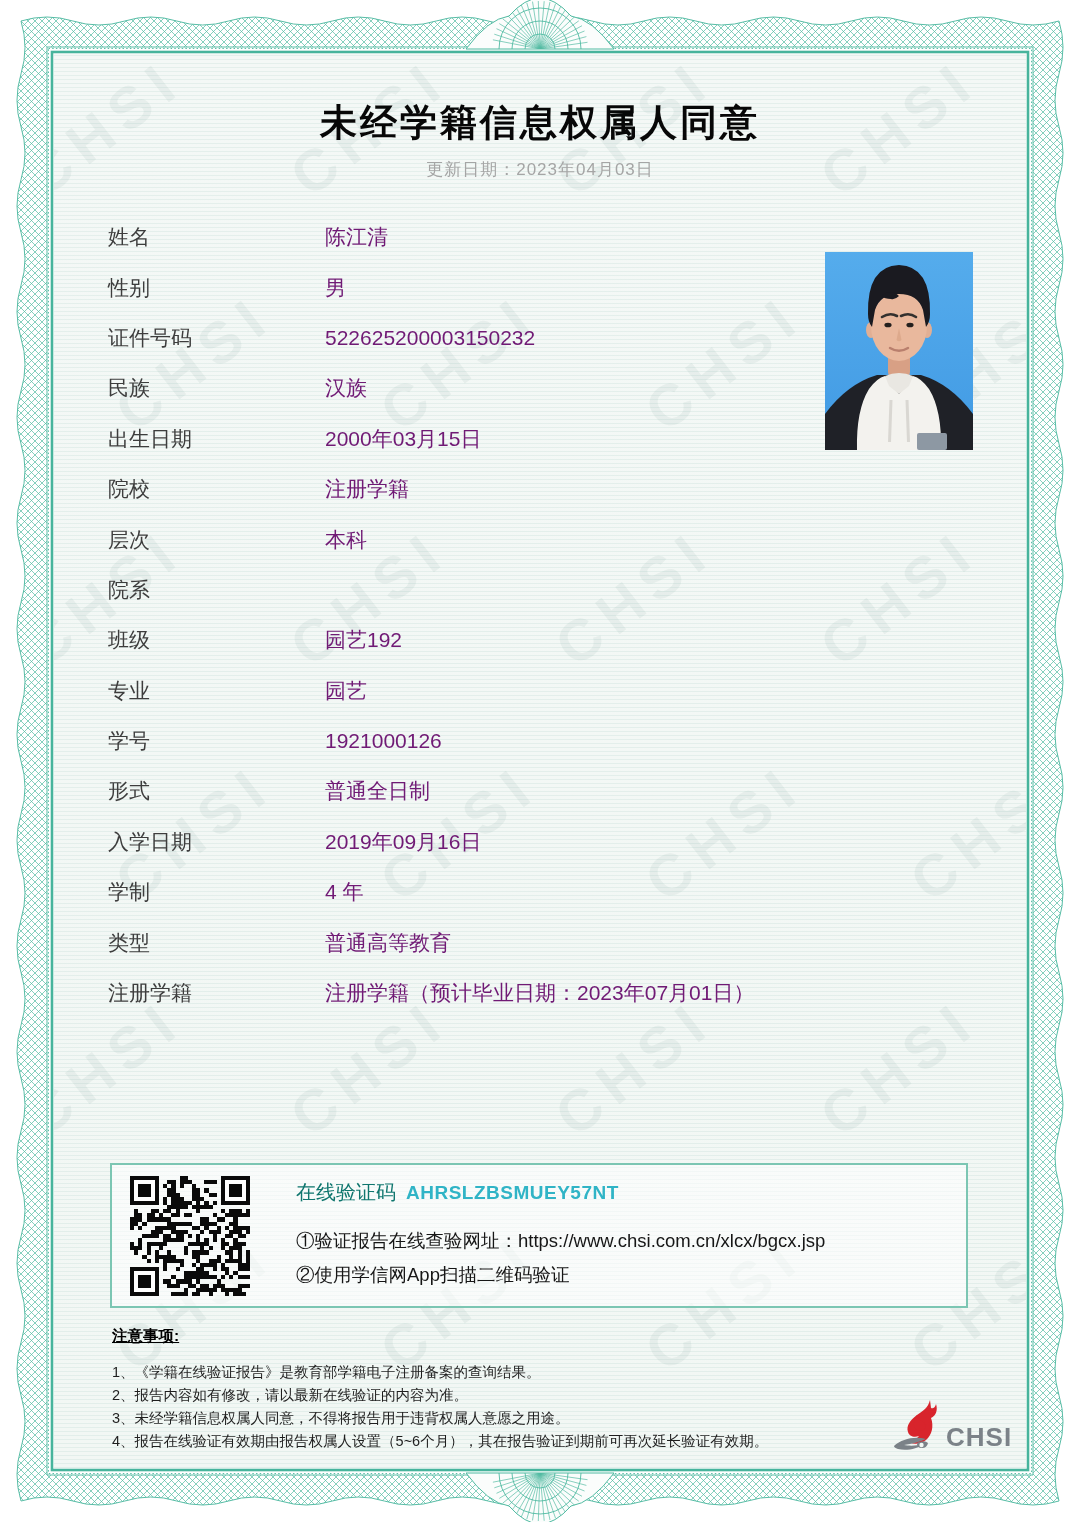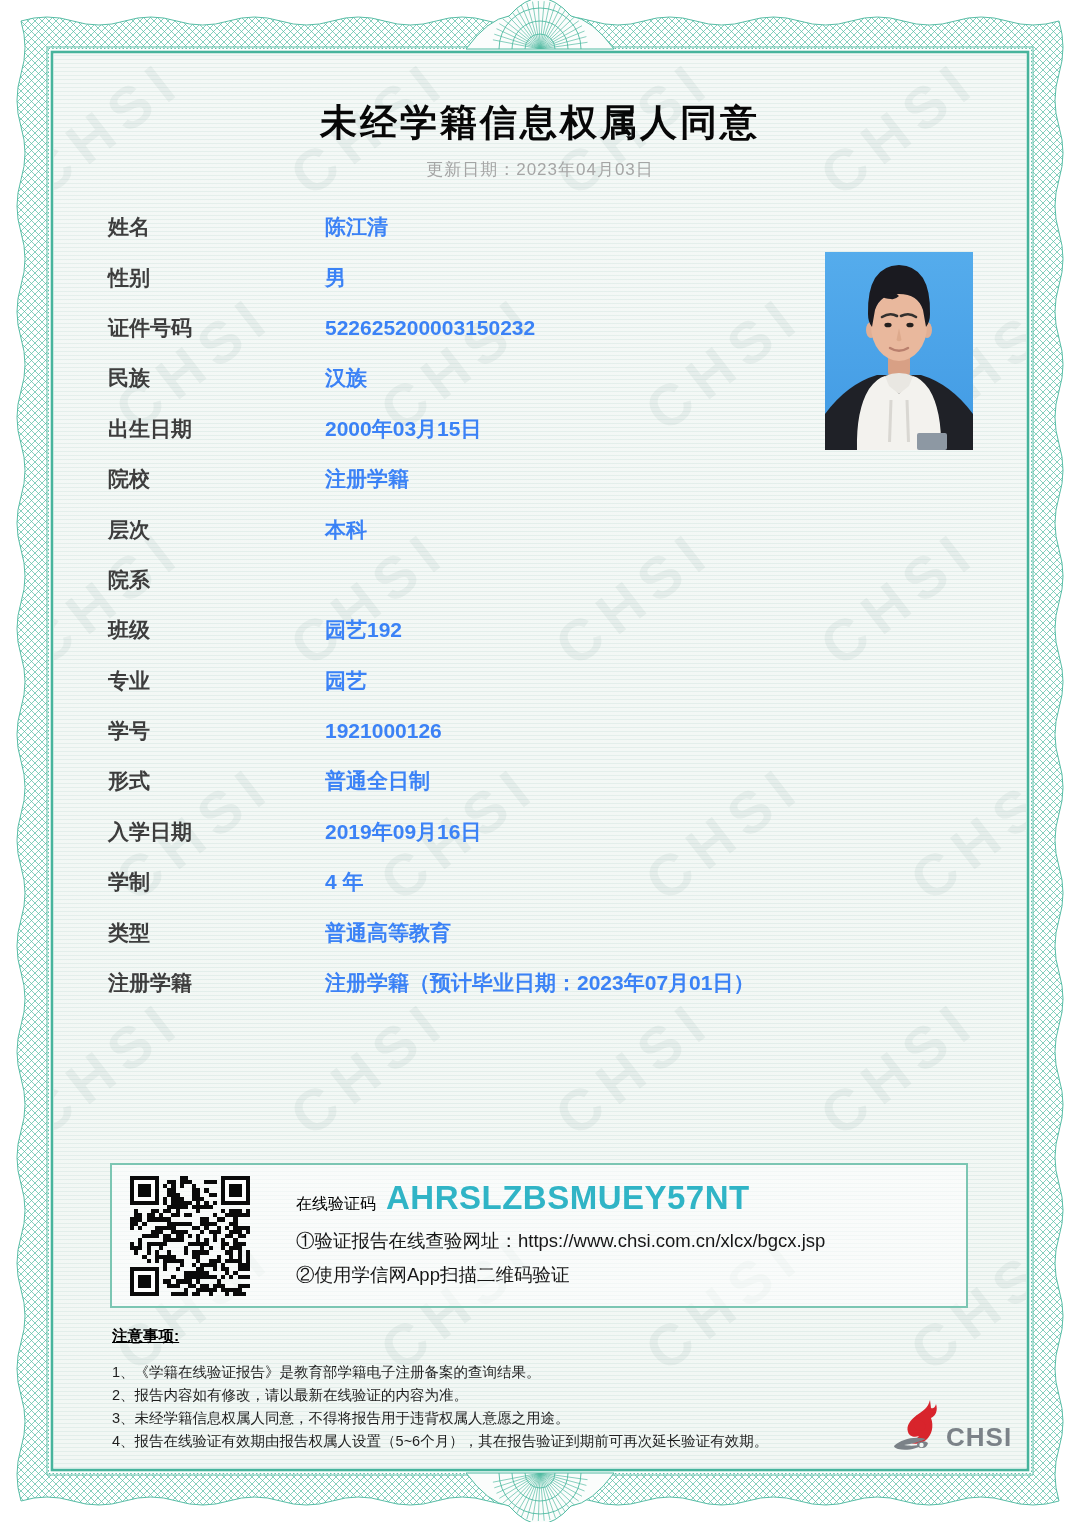--- a/index.html
+++ b/index.html
@@ -21,34 +21,34 @@
   }
   svg.frame{position:absolute;left:0;top:0;pointer-events:none;}
   .title{
     position:absolute;left:0;top:98px;width:100%;text-align:center;
     font-size:37px;font-weight:bold;letter-spacing:3px;color:#070707;
   }
   .update{
     position:absolute;left:0;top:158px;width:100%;text-align:center;
     font-size:17px;color:#a5a5a5;letter-spacing:1px;
   }
-  .fields{position:absolute;left:108px;top:202px;width:710px;font-weight:bold;}
+  .fields{position:absolute;left:108px;top:212px;width:710px;}
   .frow{height:50.4px;display:flex;align-items:center;}
   .flabel{width:217px;font-size:21px;color:#3d3d3d;flex:none;}
-  .fvalue{font-size:21px;color:#3b82f6;white-space:nowrap;}
+  .fvalue{font-size:21px;color:#701a75;white-space:nowrap;}
   .photo{position:absolute;left:825px;top:252px;width:148px;height:198px;}
   .verify-box{
     position:absolute;left:110px;top:1163px;width:858px;height:145px;
     border:2px solid #7cc6b3;background:rgba(255,255,255,.55);box-sizing:border-box;
   }
   .qr{position:absolute;left:18px;top:11px;width:120px;height:120px;}
   .vtext{position:absolute;left:184px;top:14px;}
   .vline1{display:flex;align-items:baseline;height:40px;}
-  .vcode-label{font-size:16px;color:#000000;}
-  .vcode{font-size:33px;font-weight:bold;color:#30b4c6;margin-left:10px;letter-spacing:.5px;}
+  .vcode-label{font-size:20px;color:#0f766e;}
+  .vcode{font-size:19px;font-weight:bold;color:#30b4c6;margin-left:10px;letter-spacing:.5px;}
   .vline2,.vline3{font-size:18.5px;color:#161616;margin-top:9px;}
   .notes{position:absolute;left:112px;top:1326px;width:800px;}
   .notes-h{font-size:15.5px;font-weight:bold;color:#000;margin-bottom:16px;text-decoration:underline;}
   .note-item{font-size:14.5px;color:#1e1e1e;margin-bottom:4px;}
   .logo{position:absolute;left:890px;top:1398px;display:flex;align-items:flex-end;}
   .logo-text{font-size:26px;font-weight:bold;color:#7b8288;letter-spacing:1px;margin-left:4px;line-height:1;padding-bottom:4px;}
 </style>
 </head>
 <body>
 

